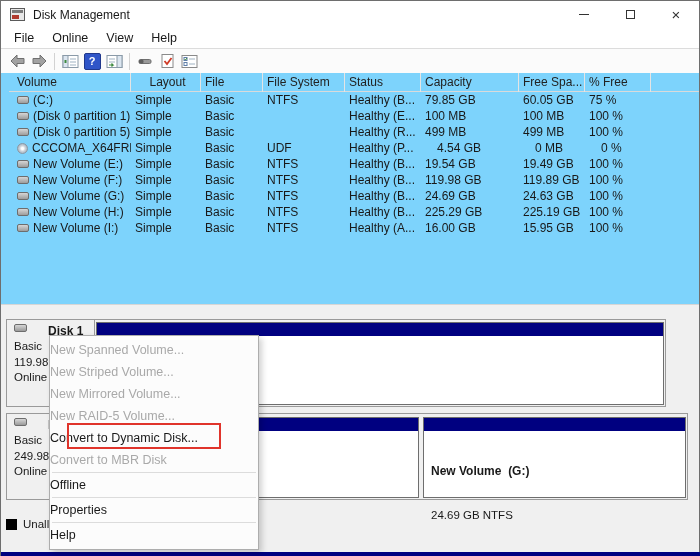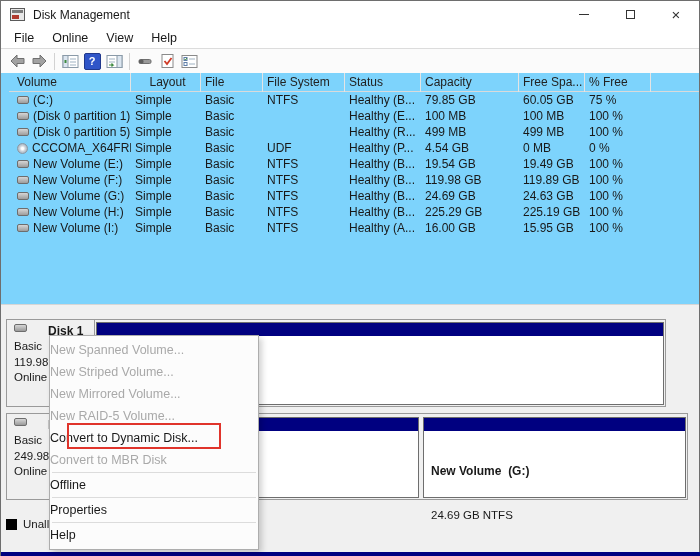--- a/index.html
+++ b/index.html
@@ -262,21 +262,21 @@
           </span>
           <span class="lv-cell" style="width: 62px;">
             <span>Basic</span>
           </span>
           <span class="lv-cell" style="width: 82px;">
             <span>UDF</span>
           </span>
           <span class="lv-cell" style="width: 76px;">
             <span>Healthy (P...</span>
           </span>
-          <span class="lv-cell" style="width: 98px;">
+          <span class="lv-cell" style="width: 98px; margin-left: 12px;">
             <span>4.54 GB</span>
           </span>
           <span class="lv-cell" style="width: 66px;">
             <span>0 MB</span>
           </span>
           <span class="lv-cell" style="width: 66px;">
             <span>0 %</span>
           </span>
         </div>
         <div class="lv-row">

